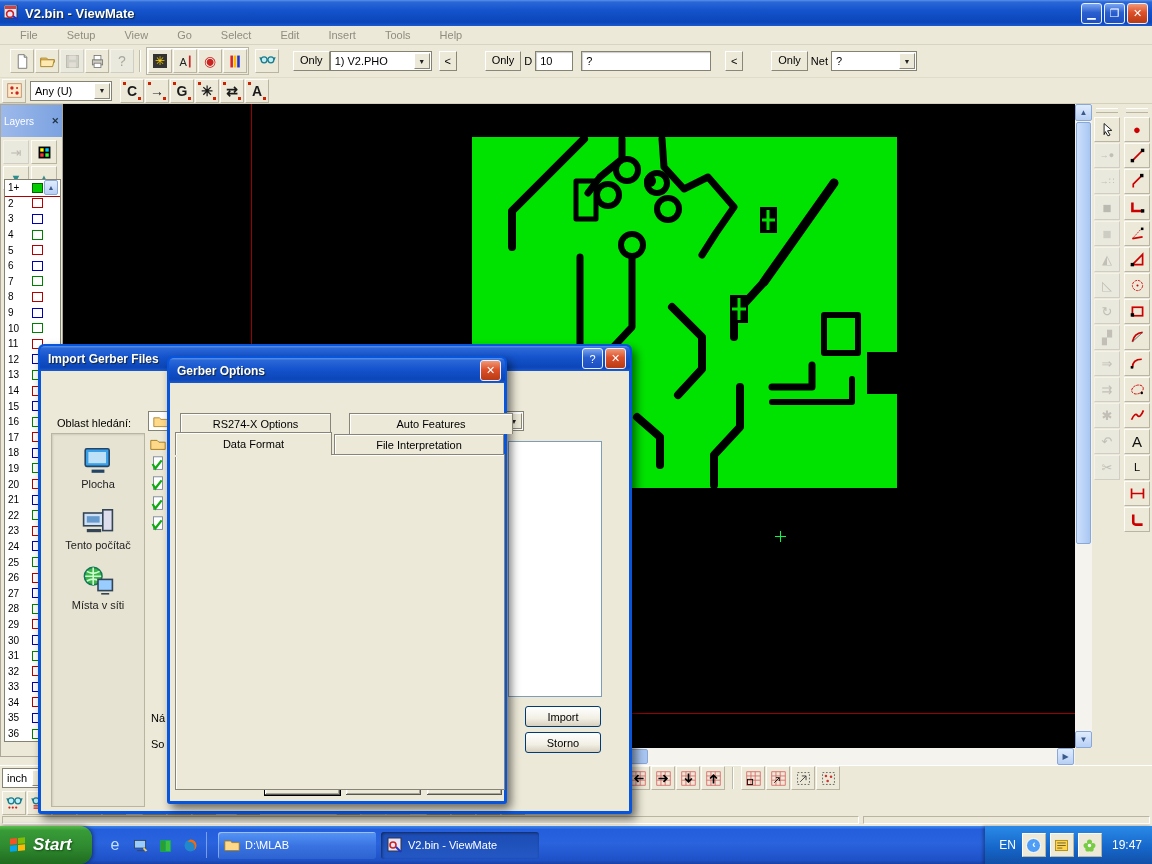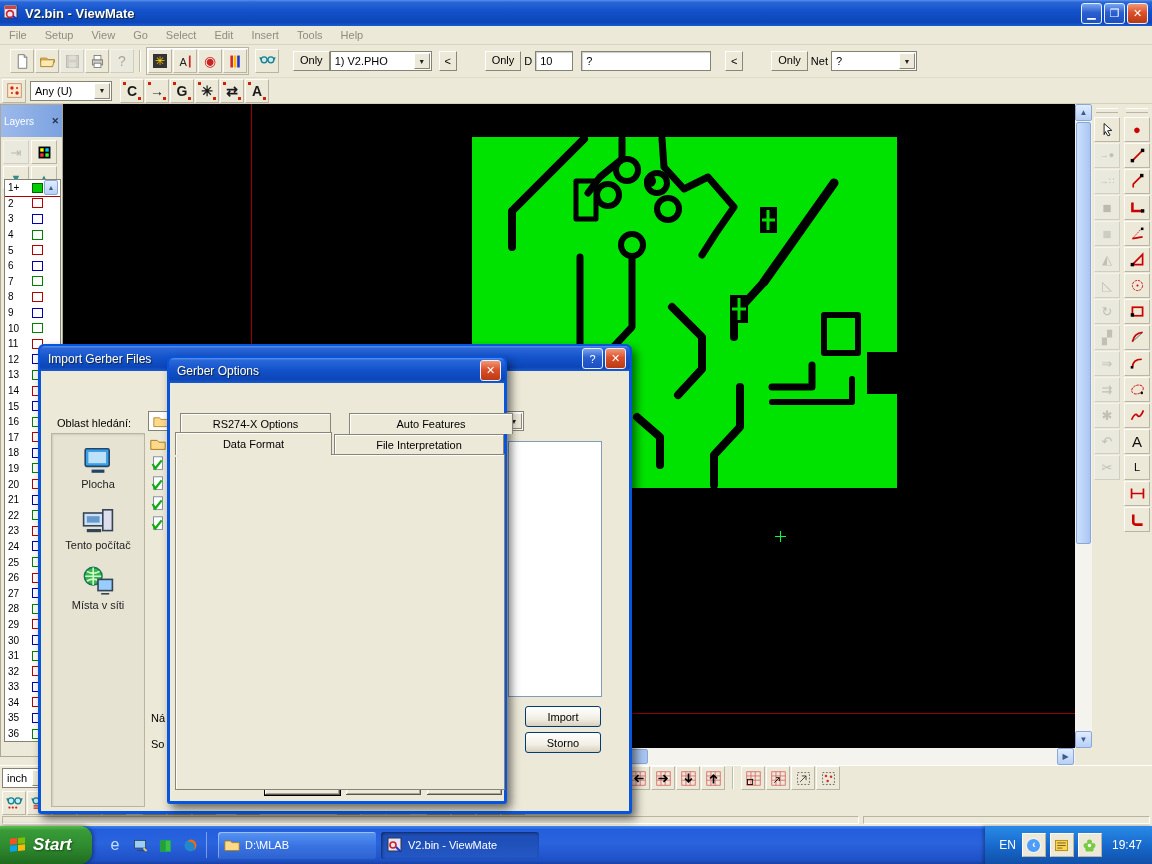--- a/index.html
+++ b/index.html
@@ -9,21 +9,21 @@
 #titlebar{position:absolute;left:0;top:0;width:1152px;height:26px;
  background:linear-gradient(180deg,#5a91e8 0%,#2a67d8 8%,#1453cc 40%,#0c46b8 85%,#1a5ad0 100%);
  display:flex;align-items:center;padding:0 4px;}
 #titlebar .apptitle{color:#fff;font-weight:bold;font-size:13px;margin-left:5px;text-shadow:1px 1px 1px #123;}
 .capbtns{margin-left:auto;display:flex;gap:2px;}
 .capbtn{width:21px;height:21px;border-radius:3px;border:1px solid #e8f0ff;color:#fff;font-size:11px;
  display:flex;align-items:center;justify-content:center;background:linear-gradient(#7aa5ef,#2a5fd0 45%,#1c4fc0);}
 .capbtn.close{background:linear-gradient(#f09877,#dd512a 45%,#b83a14);}
 
 #menubar{position:absolute;left:0;top:26px;width:1152px;height:19px;background:#ece9d8;border-bottom:1px solid #d8d4c4;display:flex;align-items:center;}
-#menubar span{padding:2px 9px;color:#8f8c80;}
+#menubar span{padding:2px 9px;color:#8f8c80;margin-left:11px;}
 
 #toolbar1{position:absolute;left:0;top:45px;width:1152px;height:33px;background:#ece9d8;display:flex;align-items:center;border-bottom:1px solid #e0dcc8;}
 #toolbar2{position:absolute;left:0;top:78px;width:1152px;height:26px;background:#ece9d8;display:flex;align-items:center;border-bottom:1px solid #d4d0bc;}
 .tgrp{display:flex;gap:1px;align-items:center;}
 .tbtn{width:24px;height:24px;display:flex;align-items:center;justify-content:center;background:#ece9d8;
  border:1px solid;border-color:#fdfcf8 #b9b5a2 #b9b5a2 #fdfcf8;position:relative;}
 .tbtn.dis{opacity:.5;filter:grayscale(.8);}
 .gi{display:flex;align-items:center;justify-content:center;line-height:1;}
 svg.gi{width:17px;height:17px;}
 .tsep{width:2px;height:22px;margin:0 5px;border-left:1px solid #c0bcaa;border-right:1px solid #fff;}
@@ -90,21 +90,21 @@
 .taskbtn.alert{background:linear-gradient(#f7c168,#eda03f 45%,#e1851e);color:#fff;text-shadow:1px 1px 1px #7a4a00;}
 .taskbtn svg{width:16px;height:16px;flex:none;}
 #tray{margin-left:auto;height:38px;display:flex;align-items:center;gap:6px;padding:0 10px 0 14px;
  background:linear-gradient(#2a8ae8,#1565c8 60%,#1250a8);box-shadow:-2px 0 3px rgba(0,0,0,.3);color:#fff;}
 #tray .lang{font-size:12px;}
 #tray .clock{font-size:12px;margin-left:4px;}
 
 .xpwin{position:absolute;background:#ece9d8;border:3px solid #0855dd;border-radius:6px 6px 3px 3px;box-shadow:4px 5px 10px rgba(0,0,0,.55);}
 .xptitle{height:25px;margin:-1px -1px 0 -1px;border-radius:5px 5px 0 0;display:flex;align-items:center;padding:0 4px 0 8px;
  background:linear-gradient(180deg,#5a91e8 0%,#2a67d8 10%,#1453cc 45%,#0c46b8 85%,#1a5ad0 100%);}
-.xptitle .dtitle{color:#fff;font-weight:normal;font-size:12px;text-shadow:1px 1px 1px #123;}
+.xptitle .dtitle{color:#fff;font-weight:bold;font-size:12px;text-shadow:1px 1px 1px #123;}
 #import-dlg{left:38px;top:240px;width:594px;height:470px;z-index:30;}
 #gerber-dlg{left:167px;top:252px;width:340px;height:448px;z-index:40;}
 .dlgbody{position:relative;width:100%;height:calc(100% - 25px);}
 
 #places{position:absolute;left:10px;top:62px;width:94px;height:374px;background:#e7e3d3;border:1px solid #b9b5a2;box-shadow:inset 1px 1px 2px #cfcbbb;padding-top:10px;display:flex;flex-direction:column;align-items:center;gap:14px;}
 .place{display:flex;flex-direction:column;align-items:center;gap:2px;width:88px;text-align:center;}
 .place svg{width:32px;height:32px;}
 .place .plbl{font-size:11px;color:#222;line-height:1.15;}
 #filestrip{position:absolute;left:108px;top:64px;width:24px;display:flex;flex-direction:column;gap:2px;}
 #filestrip svg{width:18px;height:18px;}

